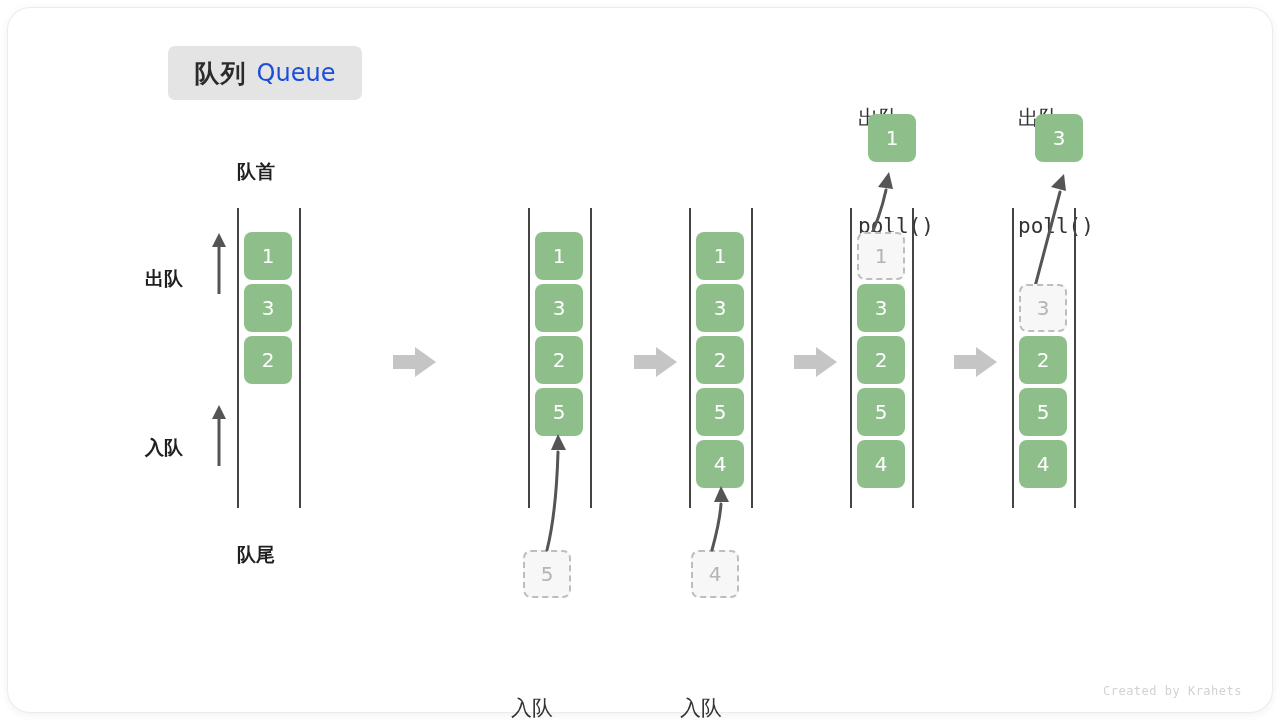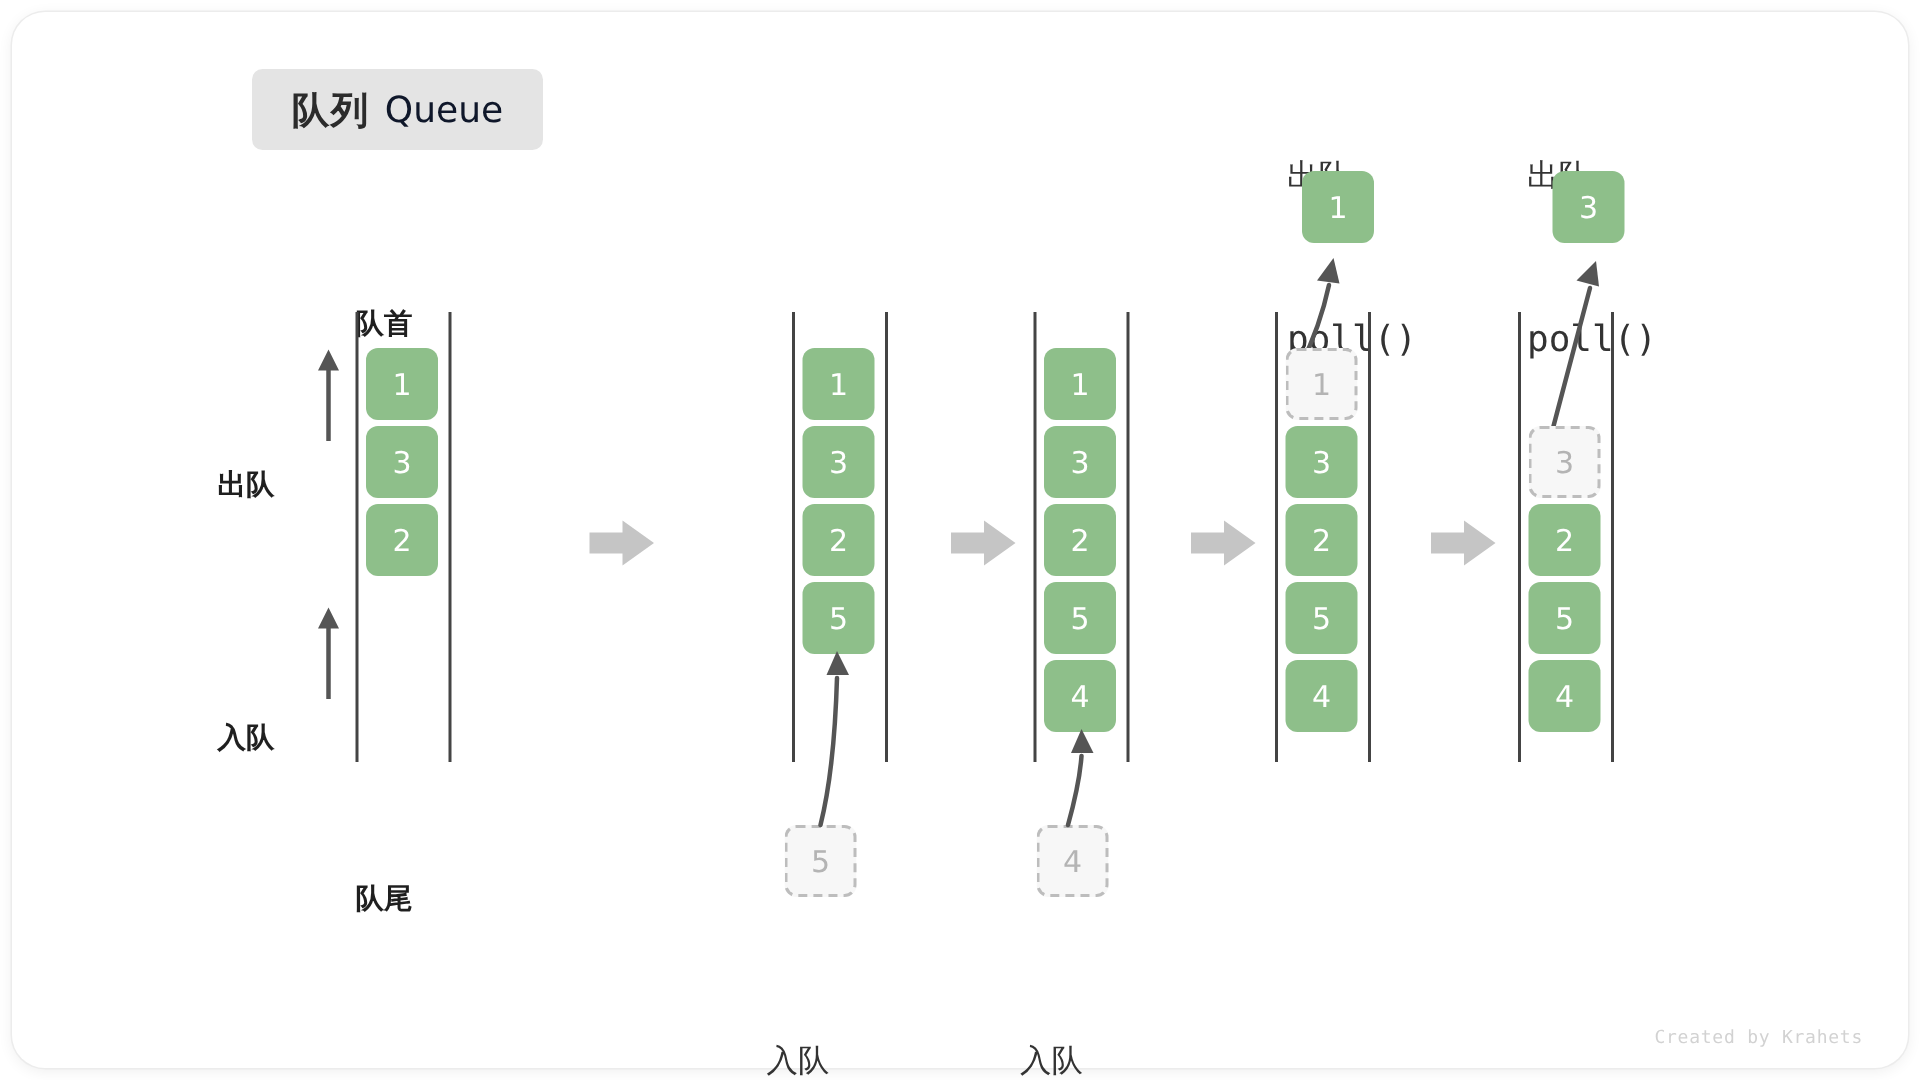--- a/index.html
+++ b/index.html
@@ -48,49 +48,48 @@
   .title-cn {
     font-family: "Liberation Sans", sans-serif;
     font-weight: bold;
     font-size: 25px;
     color: #2b2b2b;
     letter-spacing: 1px;
   }
   .title-en {
     font-family: "DejaVu Sans", sans-serif;
     font-size: 24px;
-    color: #0f172a;
+    color: #1d4ed8;
   }
   
   .lbl {
     position: absolute;
     white-space: pre;
     color: #2b2b2b;
-    margin-top: 44px;
   }
   .lbl-cn-bold {
     font-family: "Liberation Sans", sans-serif;
     font-weight: bold;
     font-size: 19px;
     color: #1f1f1f;
   }
   .op-label {
     position: absolute;
     white-space: pre;
     line-height: 36px;
   }
   .op-cn {
     font-family: "Liberation Sans", sans-serif;
     font-size: 21px;
     color: #333333;
     display: block;
   }
   .op-code {
     font-family: "DejaVu Sans Mono", monospace;
-    font-size: 24px;
+    font-size: 21px;
     color: #333333;
     display: block;
   }
   
   .rail {
     position: absolute;
     width: 2px;
     background: #444444;
   }
   

